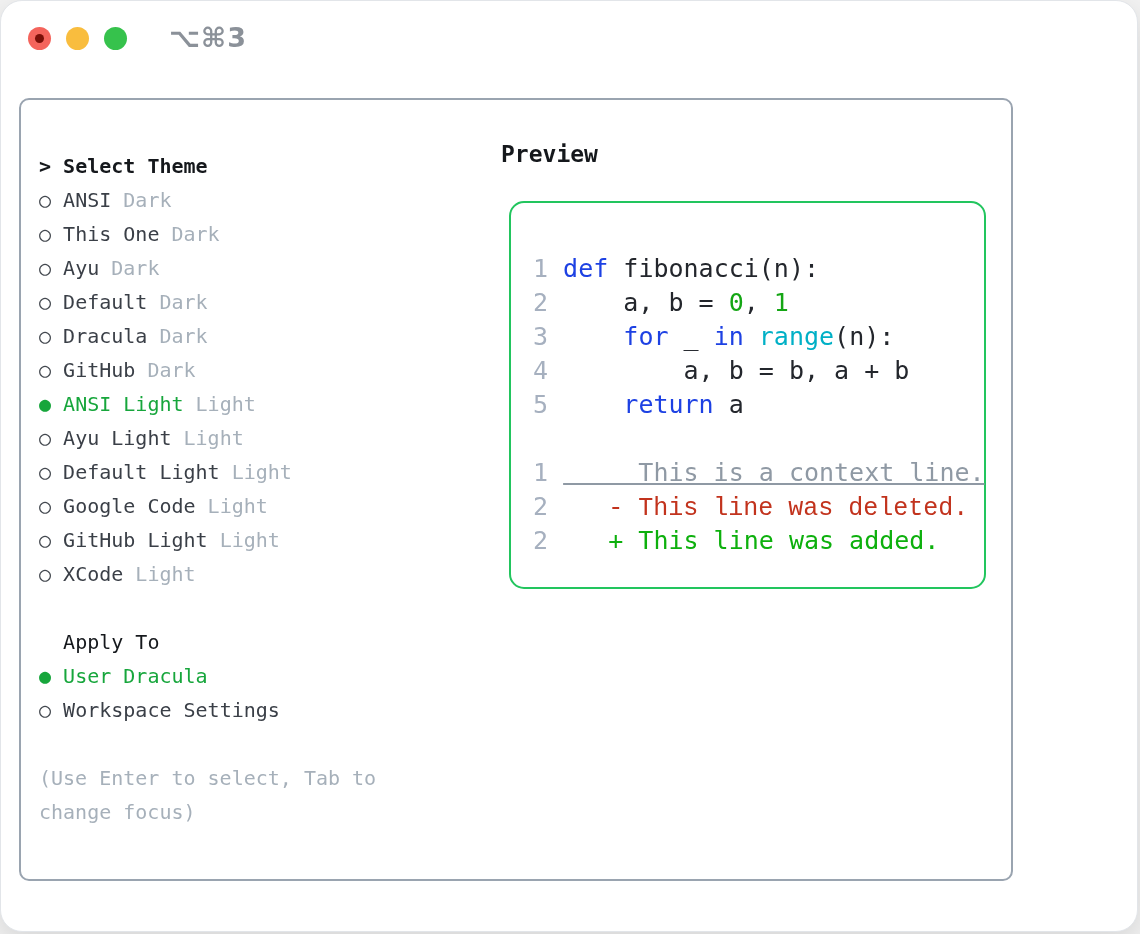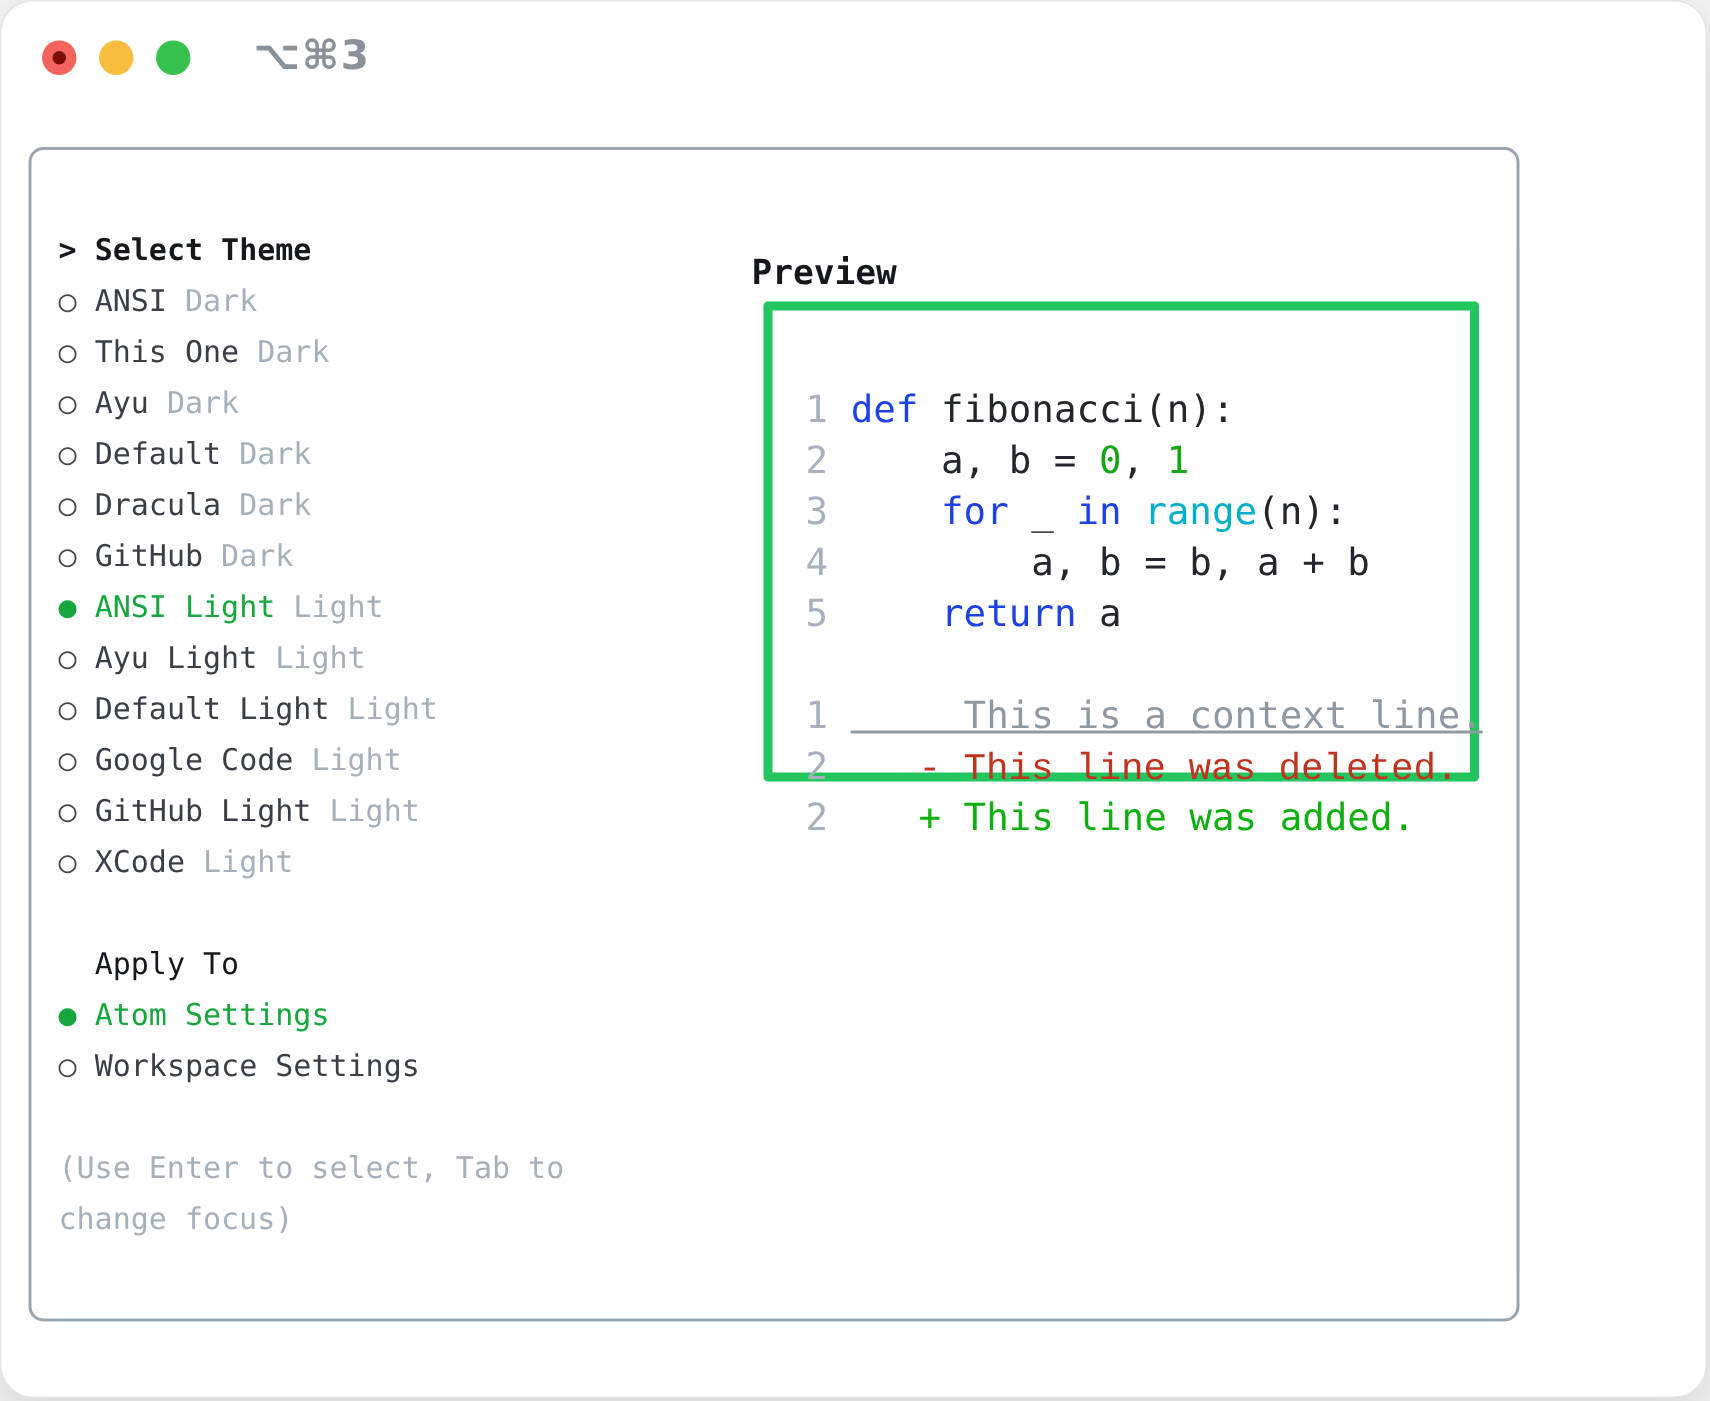--- a/index.html
+++ b/index.html
@@ -27,24 +27,24 @@
   .row .cursor{font-weight:bold;color:var(--title);}
   .row .title-text{font-weight:bold;color:var(--title);}
   .row .marker{color:var(--marker);}
   .row .marker.sel{color:var(--green-sel);}
   .row .name{color:var(--item);}
   .row .name.sel{color:var(--green-sel);}
   .row .suffix{color:var(--gray);}
   .row.section-title .name{color:var(--title);text-align:right;}
   .row.hint{color:var(--gray);}
   
-  .preview-title{position:absolute;left:500px;top:164px;font-size:23px;line-height:34px;
+  .preview-title{position:absolute;left:500px;top:136px;font-size:23px;line-height:34px;
     font-weight:bold;color:var(--title);}
-  .preview-box{position:absolute;left:508px;top:200px;width:477px;height:320px;
-    border:6px solid #22c55e;border-radius:3px;box-sizing:border-box;background:#fff;}
+  .preview-box{position:absolute;left:508px;top:200px;width:477px;height:388px;
+    border:2px solid #22c55e;border-radius:15px;box-sizing:border-box;background:#fff;}
   .code-pane{position:absolute;left:22px;top:49px;font-size:25px;line-height:34px;}
   .cline{height:34px;white-space:pre;}
   .ln{color:var(--ln);}
   .seg-fg{color:var(--code-fg);}
   .seg-kw{color:var(--kw);}
   .seg-num{color:var(--num-green);}
   .seg-builtin{color:var(--builtin);}
   .seg-ctx{color:var(--ctx);text-decoration:underline;}
   .seg-del{color:var(--del);font-family:Liberation Mono, monospace;}
   .seg-add{color:var(--add);}
@@ -73,21 +73,21 @@
       <div class="row"><span class="marker">○ </span><span class="name">Dracula</span><span class="suffix"> Dark</span></div>
       <div class="row"><span class="marker">○ </span><span class="name">GitHub</span><span class="suffix"> Dark</span></div>
       <div class="row"><span class="marker sel">● </span><span class="name sel">ANSI Light</span><span class="suffix"> Light</span></div>
       <div class="row"><span class="marker">○ </span><span class="name">Ayu Light</span><span class="suffix"> Light</span></div>
       <div class="row"><span class="marker">○ </span><span class="name">Default Light</span><span class="suffix"> Light</span></div>
       <div class="row"><span class="marker">○ </span><span class="name">Google Code</span><span class="suffix"> Light</span></div>
       <div class="row"><span class="marker">○ </span><span class="name">GitHub Light</span><span class="suffix"> Light</span></div>
       <div class="row"><span class="marker">○ </span><span class="name">XCode</span><span class="suffix"> Light</span></div>
       <div class="row"></div>
       <div class="row section-title"><span class="marker">  </span><span class="name">Apply To</span></div>
-      <div class="row"><span class="marker sel">● </span><span class="name sel">Atom Settings</span></div>
+      <div class="row"><span class="marker sel">● </span><span class="name sel">User Dracula</span></div>
       <div class="row"><span class="marker">○ </span><span class="name">Workspace Settings</span></div>
       <div class="row"></div>
       <div class="row hint">(Use Enter to select, Tab to</div>
       <div class="row hint">change focus)</div>
     </div>
 
   <div class="preview-title">Preview</div>
 
   <div class="preview-box">
     <div class="code-pane">

